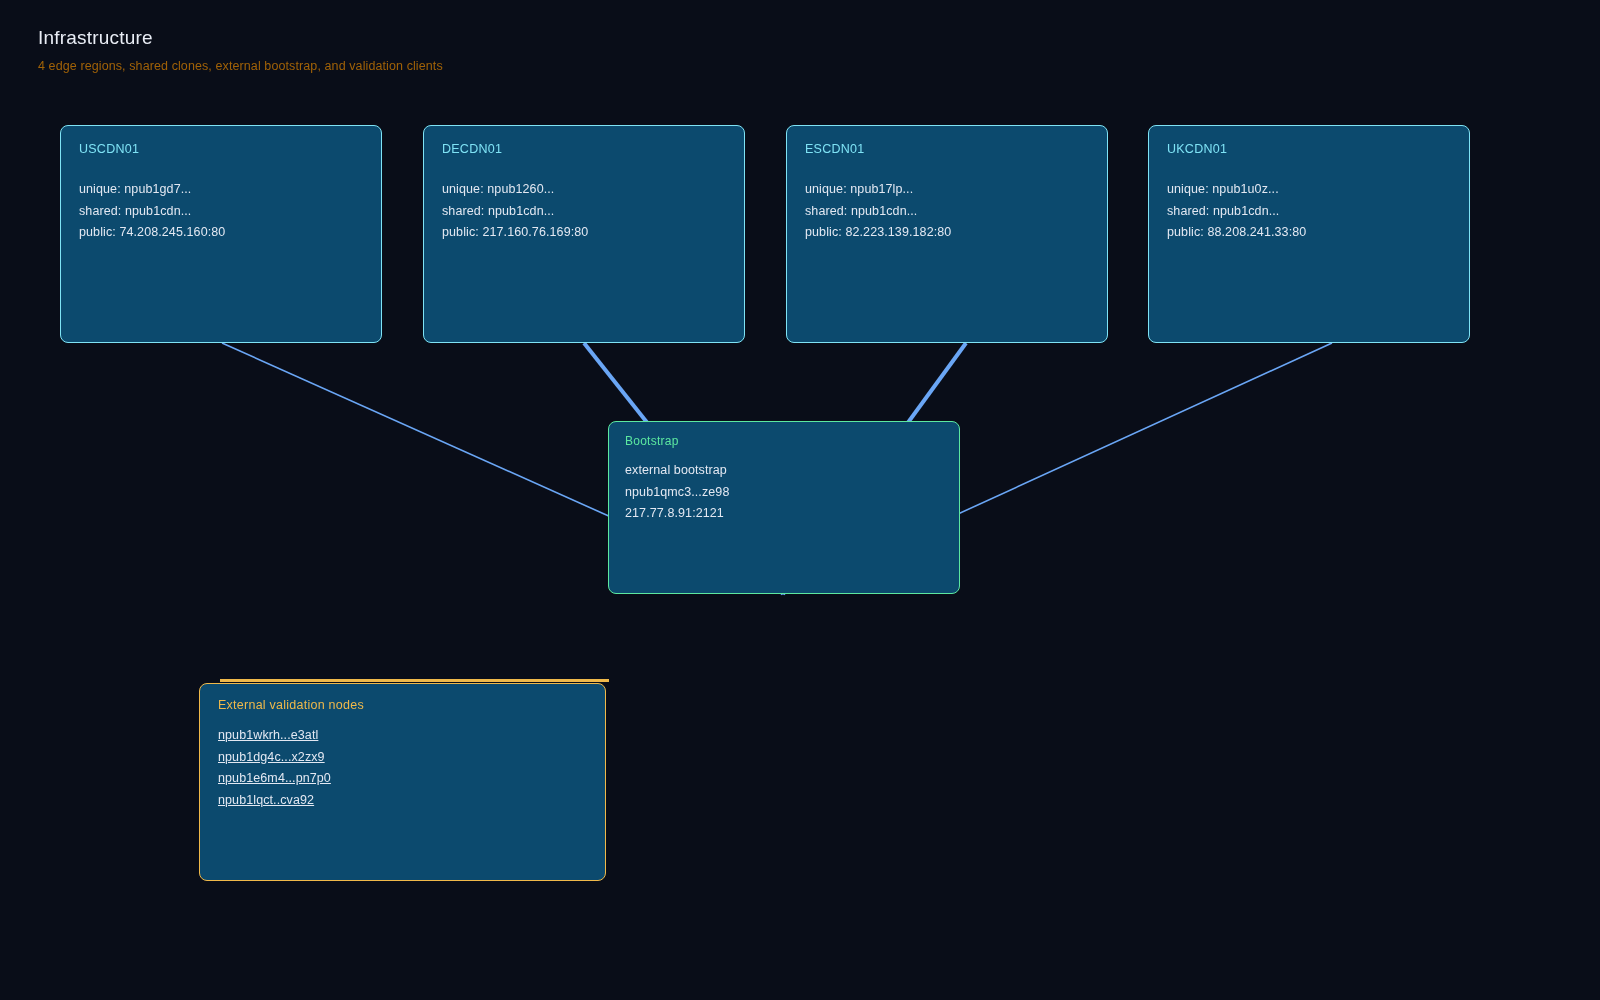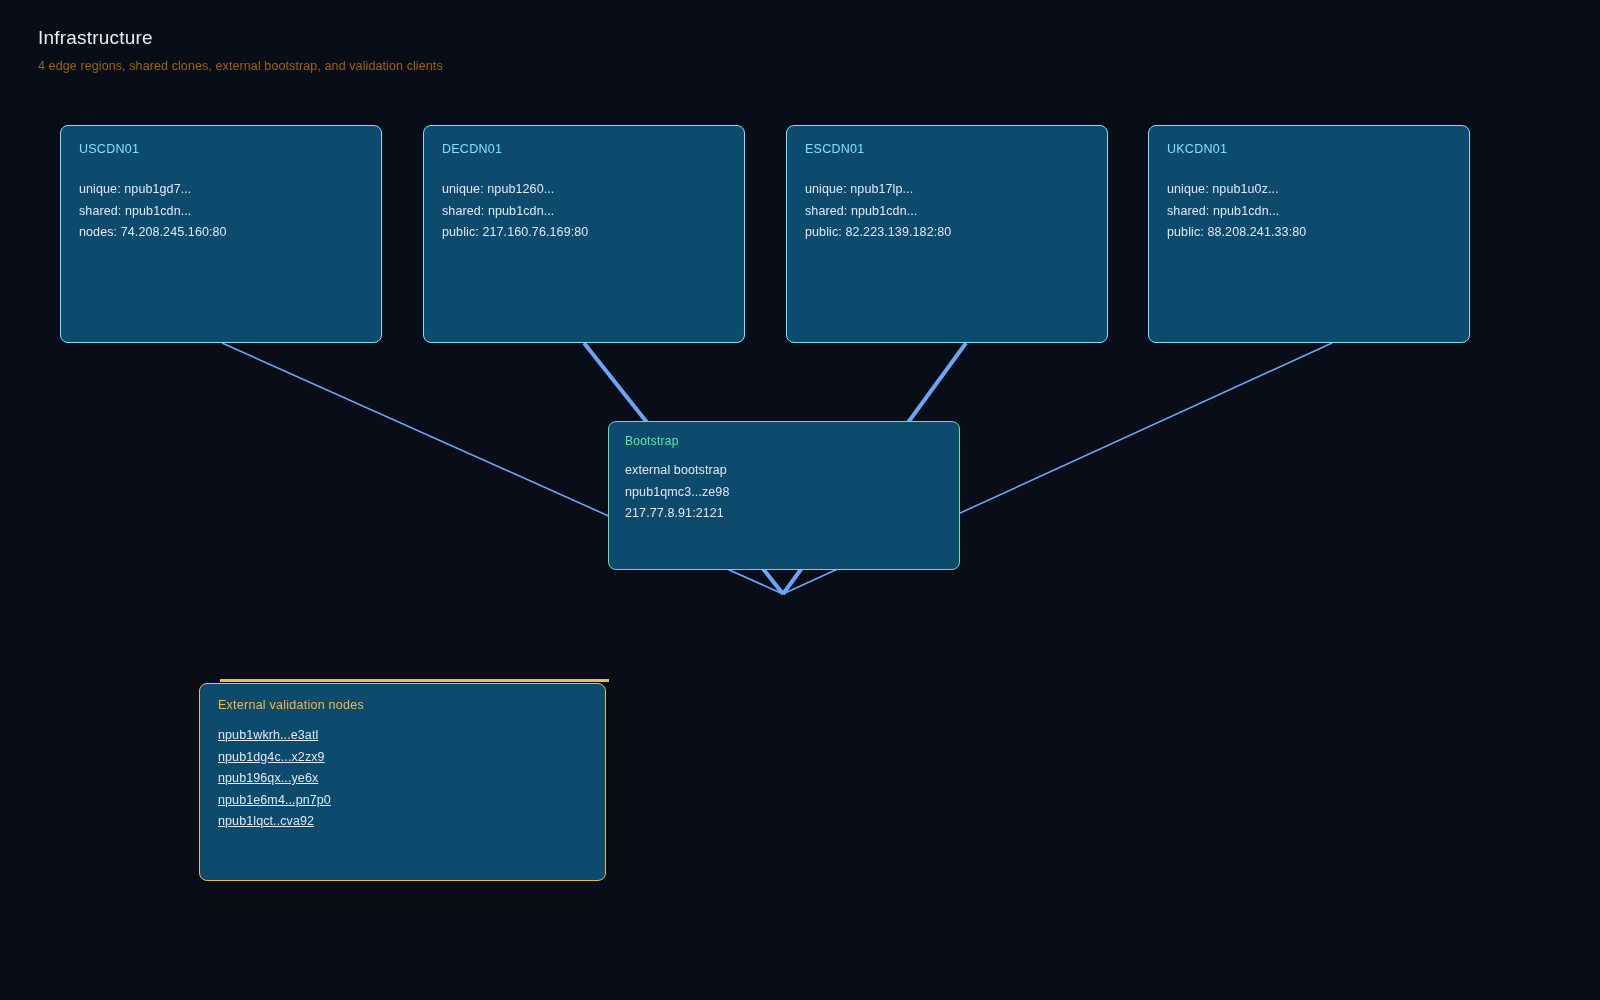--- a/index.html
+++ b/index.html
@@ -85,21 +85,21 @@
   #node-uscdn01 { left: 60px; }
   #node-decdn01 { left: 423px; }
   #node-escdn01 { left: 786px; }
   #node-ukcdn01 { left: 1148px; }
 
   
   #node-bootstrap {
     left: 608px;
     top: 421px;
     width: 352px;
-    height: 149px;
+    height: 173px;
     border: 1.6px solid #5ce8a0;
     padding: 12px 16px 0 16px;
   }
   #node-bootstrap .node-title { color: #5ce8a0; font-size: 12px; }
   #node-bootstrap .node-body { margin-top: 12px; }
 
   
   #node-validation {
     left: 199px;
     top: 683px;
@@ -135,21 +135,21 @@
     <line x1="584" y1="343" x2="783" y2="594" stroke="#6aa6f5" stroke-width="4"></line>
     <line x1="966" y1="343" x2="783" y2="594" stroke="#6aa6f5" stroke-width="4"></line>
     <line x1="1332" y1="343" x2="783" y2="594" stroke="#6aa6f5" stroke-width="1.6"></line>
   </svg>
 
   <div class="node-card cdn-card" id="node-uscdn01">
     <div class="node-title">USCDN01</div>
     <div class="node-body">
       <div class="node-line">unique: npub1gd7...</div>
       <div class="node-line">shared: npub1cdn...</div>
-      <div class="node-line">nodes: 74.208.245.160:80</div>
+      <div class="node-line">public: 74.208.245.160:80</div>
     </div>
   </div>
 
   <div class="node-card cdn-card" id="node-decdn01">
     <div class="node-title">DECDN01</div>
     <div class="node-body">
       <div class="node-line">unique: npub1260...</div>
       <div class="node-line">shared: npub1cdn...</div>
       <div class="node-line">public: 217.160.76.169:80</div>
     </div>
@@ -181,19 +181,18 @@
       <div class="node-line">217.77.8.91:2121</div>
     </div>
   </div>
 
   <div id="validation-rail"></div>
   <div class="node-card" id="node-validation">
     <div class="node-title">External validation nodes</div>
     <div class="node-body">
       <div class="node-line">npub1wkrh...e3atl</div>
       <div class="node-line">npub1dg4c...x2zx9</div>
-      <div class="node-line">npub196qx...ye6x</div>
       <div class="node-line">npub1e6m4...pn7p0</div>
       <div class="node-line">npub1lqct..cva92</div>
     </div>
   </div>
 
 </div>
 
 </body></html>

